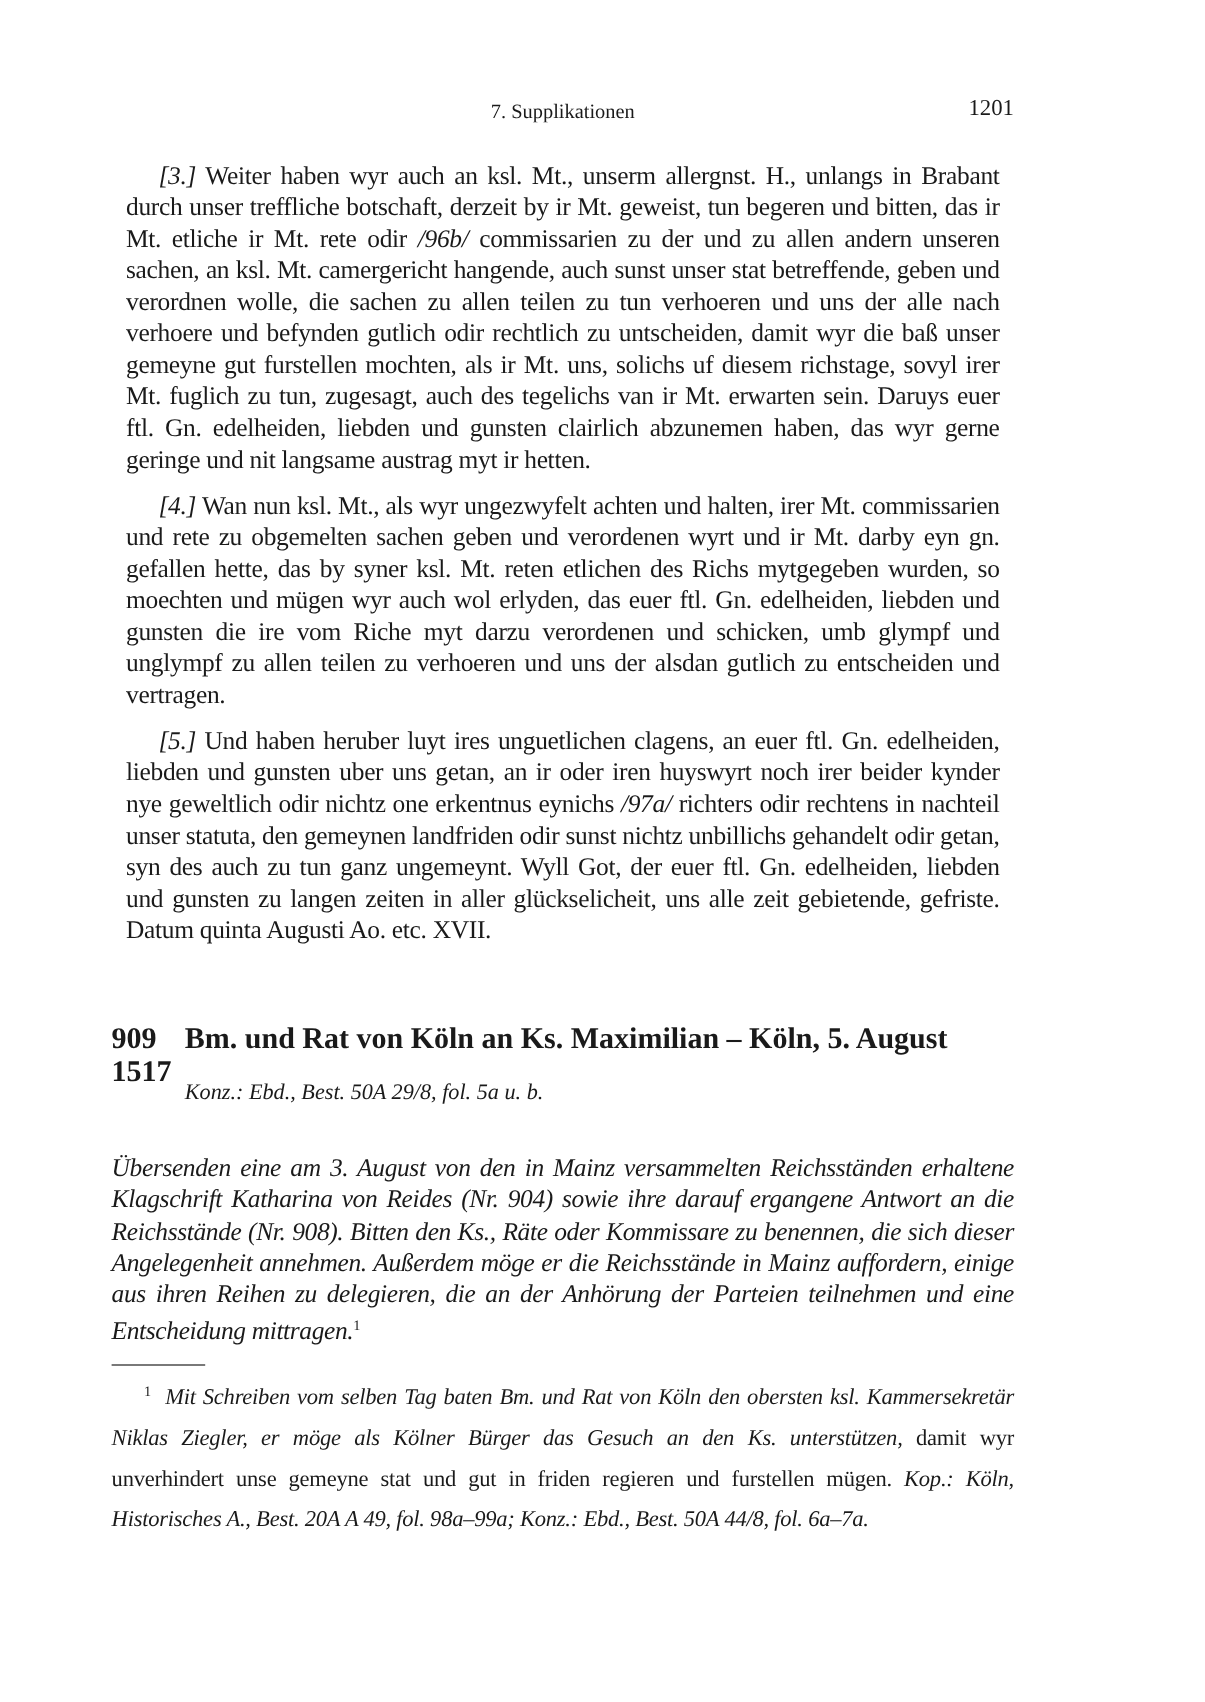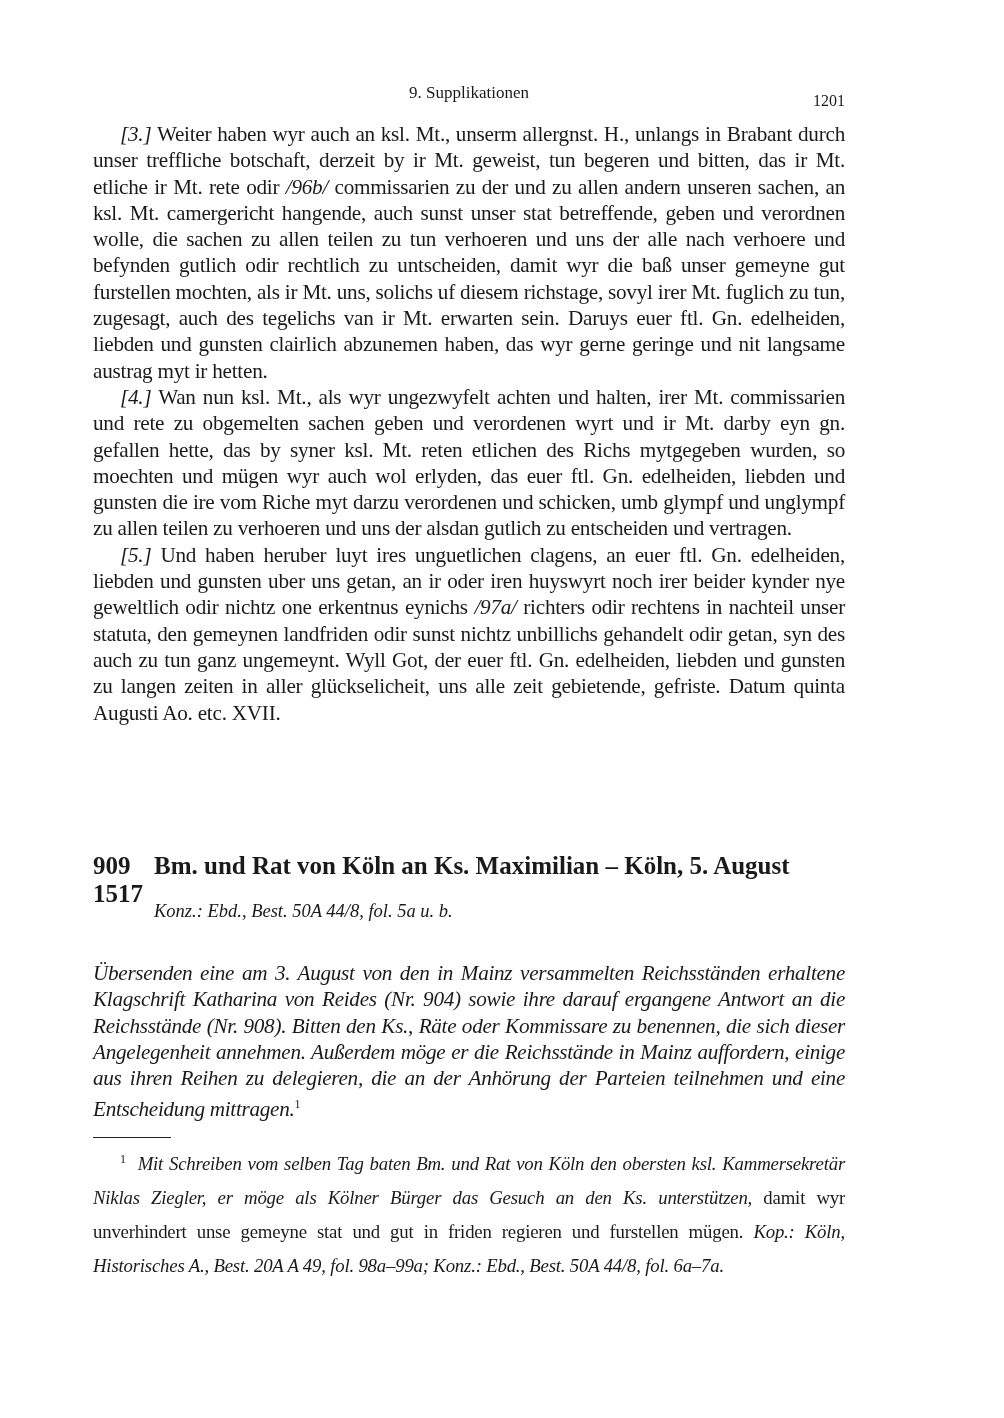--- a/index.html
+++ b/index.html
@@ -1,51 +1,51 @@
 <!DOCTYPE html>
 <html><head>
 <meta charset="utf-8">
 <style>
   html, body { margin:0; padding:0; background:#ffffff; }
   body { width:1004px; height:1418px; position:relative; overflow:hidden;
          font-family:"Liberation Serif","DejaVu Serif",serif; color:#1a1a1a; }
   .header { position:absolute; top:80px; left:93px; width:752px; height:28px; }
   .running-title { position:absolute; left:0; right:0; text-align:center; font-size:17px; top:3px; }
-  .page-number { position:absolute; right:0; top:12px; font-size:16px; }
+  .page-number { position:absolute; right:0; top:0; font-size:19px; }
   .block { position:absolute; left:93px; width:752px; }
-  .para { font-size:21.2px; line-height:26.3px; text-align:justify; text-align-last:left; margin:0; text-indent:27px; letter-spacing:-0.25px; }
+  .para { font-size:21.2px; line-height:26.3px; text-align:justify; text-align-last:left; margin:12px; text-indent:27px; letter-spacing:-0.25px; }
   .para i { font-style:italic; }
   .doc-heading { position:absolute; top:852px; left:93px; width:752px; font-size:25px; font-weight:bold; }
   .doc-heading .num { display:inline-block; width:61px; }
   .sources { position:absolute; top:899px; left:154px; font-size:18.5px; line-height:25.5px; font-style:italic; }
   .summary { position:absolute; top:960px; left:93px; width:752px; font-size:21.2px; line-height:26.3px; font-style:italic; text-align:justify; text-align-last:left; letter-spacing:-0.3px; }
   .summary sup, .fn sup { font-style:normal; font-size:12px; }
   .fn-rule { position:absolute; top:1137px; left:93px; width:78px; border-top:1px solid #222; }
   .fn { position:absolute; top:1142px; left:93px; width:752px; font-size:18.8px; line-height:34px; text-align:justify; text-align-last:left; text-indent:27px; letter-spacing:-0.2px; }
   .fn i { font-style:italic; }
 </style>
 </head>
 <body>
 
 <div class="header">
-  <div class="running-title">9. Supplikationen</div>
+  <div class="running-title">7. Supplikationen</div>
   <div class="page-number">1201</div>
 </div>
 
 <div class="block" style="top:121px;">
   <p class="para"><i>[3.]</i><span> Weiter haben wyr auch an ksl. Mt., unserm allergnst. H., unlangs in Brabant durch unser treffliche botschaft, derzeit by ir Mt. geweist, tun begeren und bitten, das ir Mt. etliche ir Mt. rete odir </span><i>/96b/</i><span> commissarien zu der und zu allen andern unseren sachen, an ksl. Mt. camergericht hangende, auch sunst unser stat betreffende, geben und verordnen wolle, die sachen zu allen teilen zu tun verhoeren und uns der alle nach verhoere und befynden gutlich odir rechtlich zu untscheiden, damit wyr die baß unser gemeyne gut furstellen mochten, als ir Mt. uns, solichs uf diesem richstage, sovyl irer Mt. fuglich zu tun, zugesagt, auch des tegelichs van ir Mt. erwarten sein. Daruys euer ftl. Gn. edelheiden, liebden und gunsten clairlich abzunemen haben, das wyr gerne geringe und nit langsame austrag myt ir hetten.</span></p>
   <p class="para"><i>[4.]</i><span> Wan nun ksl. Mt., als wyr ungezwyfelt achten und halten, irer Mt. commissarien und rete zu obgemelten sachen geben und verordenen wyrt und ir Mt. darby eyn gn. gefallen hette, das by syner ksl. Mt. reten etlichen des Richs mytgegeben wurden, so moechten und mügen wyr auch wol erlyden, das euer ftl. Gn. edelheiden, liebden und gunsten die ire vom Riche myt darzu verordenen und schicken, umb glympf und unglympf zu allen teilen zu verhoeren und uns der alsdan gutlich zu entscheiden und vertragen.</span></p>
   <p class="para"><i>[5.]</i><span> Und haben heruber luyt ires unguetlichen clagens, an euer ftl. Gn. edelheiden, liebden und gunsten uber uns getan, an ir oder iren huyswyrt noch irer beider kynder nye geweltlich odir nichtz one erkentnus eynichs </span><i>/97a/</i><span> richters odir rechtens in nachteil unser statuta, den gemeynen landfriden odir sunst nichtz unbillichs gehandelt odir getan, syn des auch zu tun ganz ungemeynt. Wyll Got, der euer ftl. Gn. edelheiden, liebden und gunsten zu langen zeiten in aller glückselicheit, uns alle zeit gebietende, gefriste. Datum quinta Augusti Ao. etc. XVII.</span></p>
 </div>
 
 <div class="doc-heading">
   <span class="num">909</span><span>Bm. und Rat von Köln an Ks. Maximilian – Köln, 5. August 1517</span>
 </div>
 
 <div class="sources">
-  <div>Konz.: Ebd., Best. 50A 44/8, fol. 5a u. b.</div>
+  <div>Konz.: Ebd., Best. 50A 29/8, fol. 5a u. b.</div>
 </div>
 
 <div class="summary"><span>Übersenden eine am 3. August von den in Mainz versammelten Reichsständen erhaltene Klagschrift Katharina von Reides (Nr. 904) sowie ihre darauf ergangene Antwort an die Reichsstände (Nr. 908). Bitten den Ks., Räte oder Kommissare zu benennen, die sich dieser Angelegenheit annehmen. Außerdem möge er die Reichsstände in Mainz auffordern, einige aus ihren Reihen zu delegieren, die an der Anhörung der Parteien teilnehmen und eine Entscheidung mittragen.</span><sup>1</sup></div>
 
 <div class="fn-rule"></div>
 
 <div class="fn"><sup>1</sup>&nbsp;&nbsp;<i>Mit Schreiben vom selben Tag baten Bm. und Rat von Köln den obersten ksl. Kammersekretär Niklas Ziegler, er möge als Kölner Bürger das Gesuch an den Ks. unterstützen,</i><span> damit wyr unverhindert unse gemeyne stat und gut in friden regieren und furstellen mügen. </span><i>Kop.: Köln, Historisches A., Best. 20A A 49, fol. 98a–99a; Konz.: Ebd., Best. 50A 44/8, fol. 6a–7a.</i></div>
 
 </body></html>

